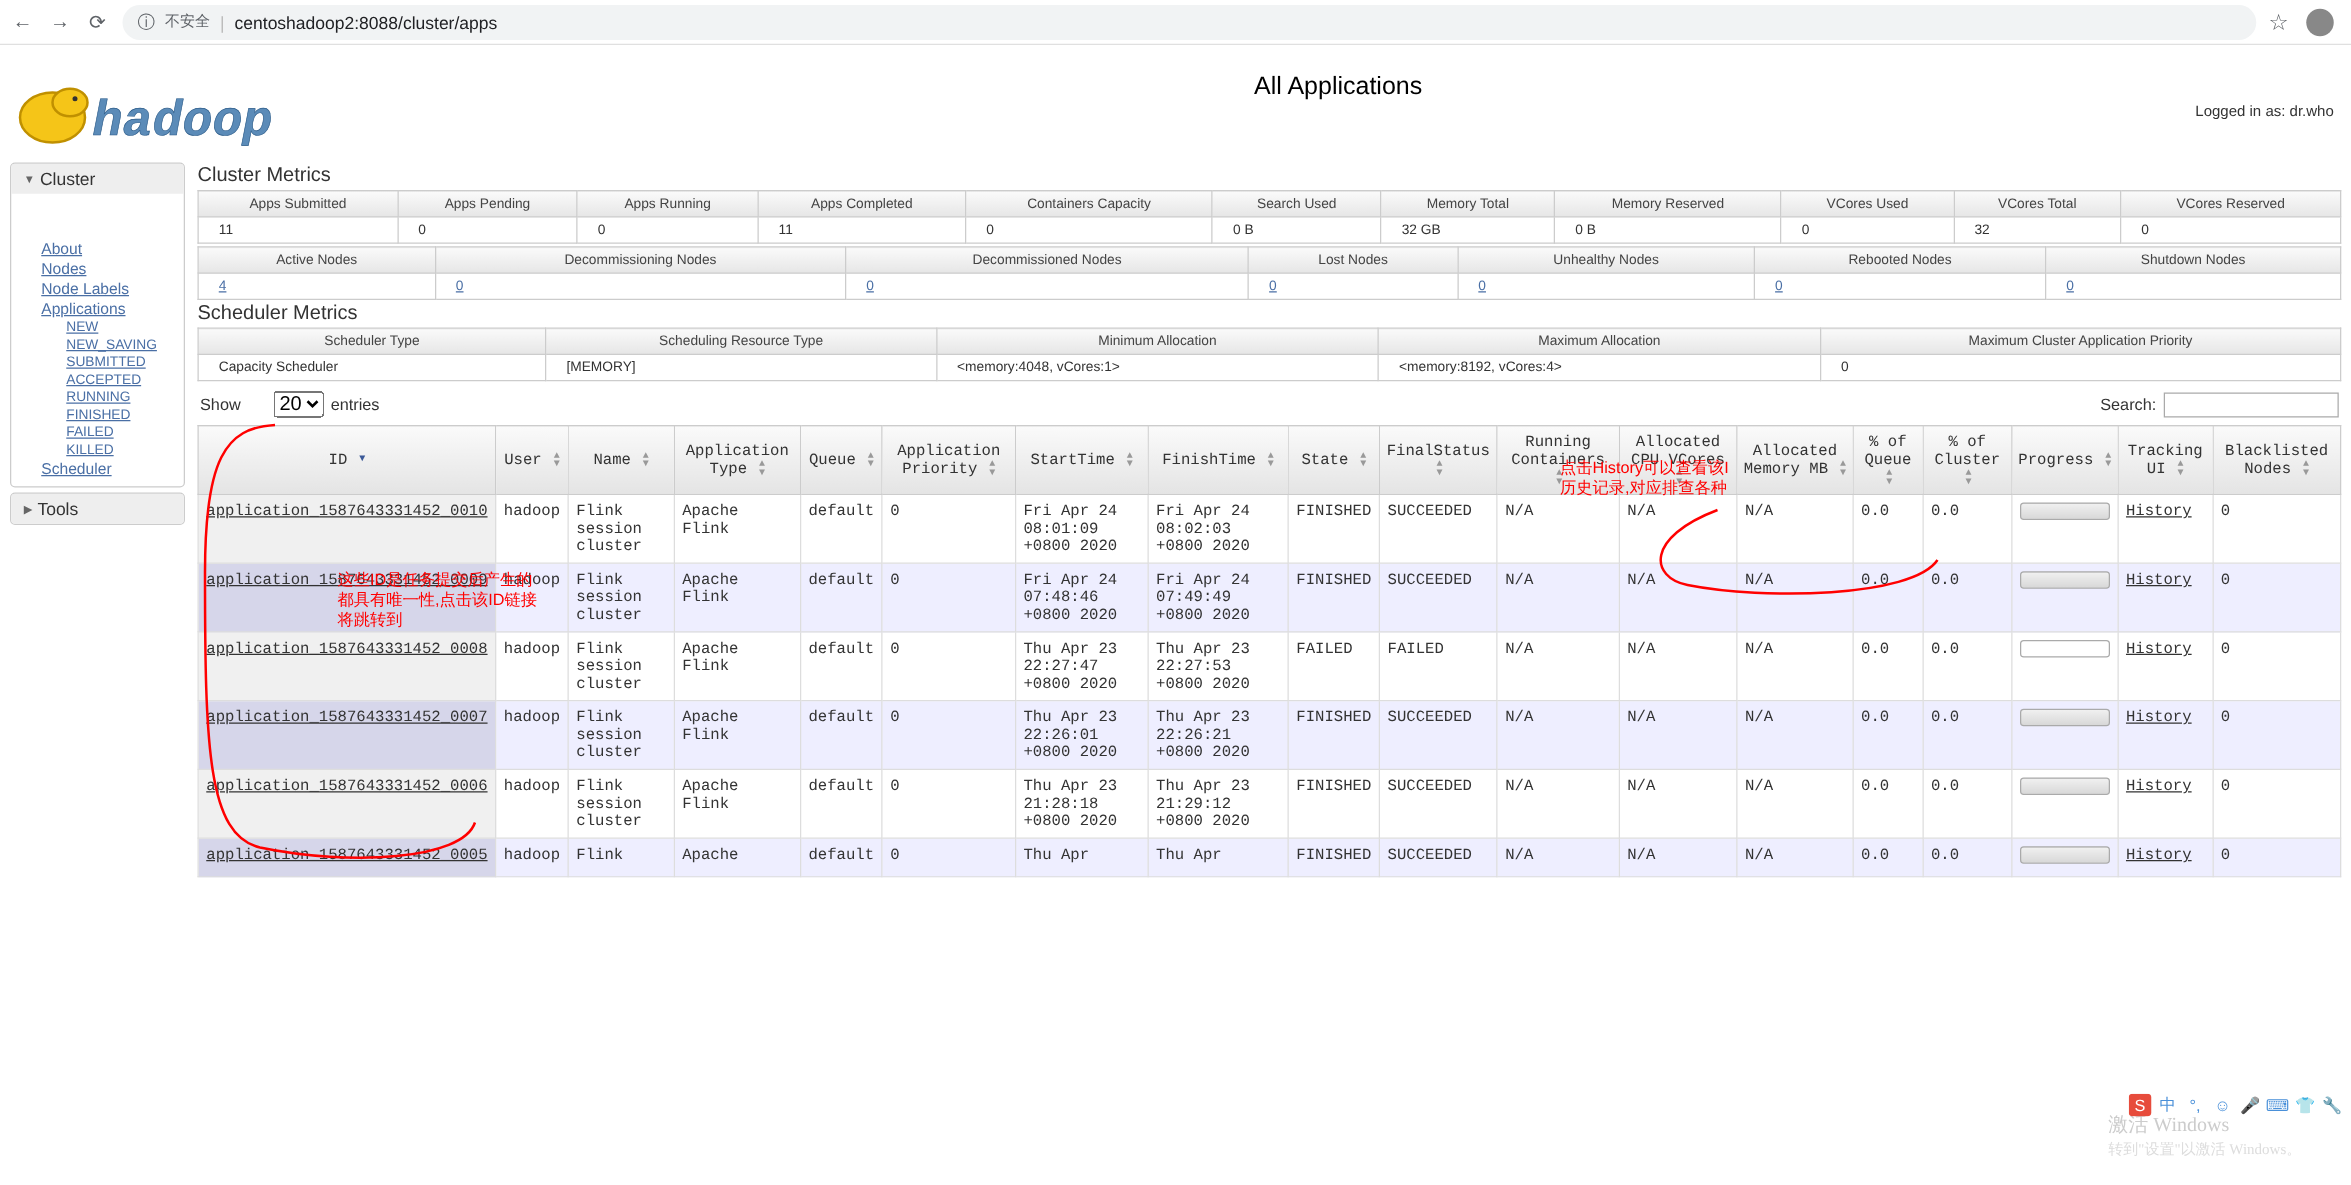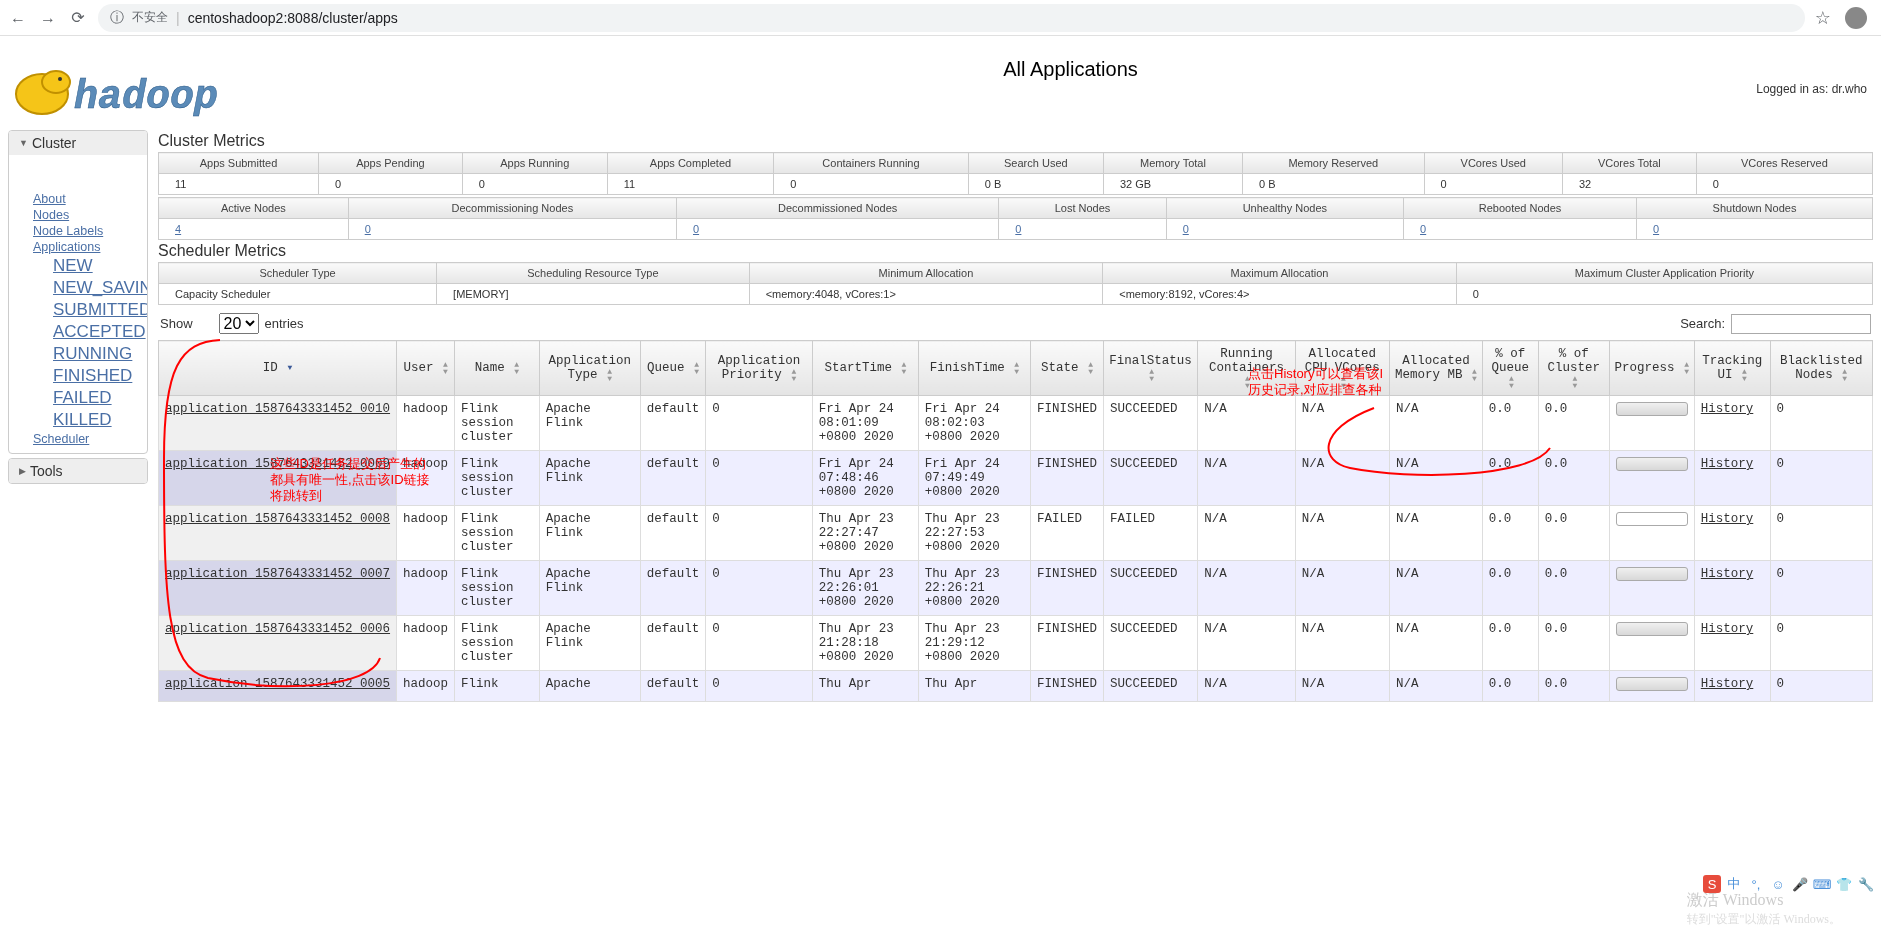--- a/index.html
+++ b/index.html
@@ -23,21 +23,21 @@
   
   .content-row { display: flex; padding: 0 8px; gap: 10px; }
   
   
   .sidebar { width: 140px; }
   .sb-box { border: 1px solid #ccc; border-radius: 4px; margin-bottom: 4px; padding: 0; overflow: hidden; }
   .sb-head { background: #eee; padding: 4px 10px; font-size: 14px; cursor: pointer; display: flex; align-items: center; gap: 4px; }
   .sb-arrow { font-size: 9px; color: #666; }
   .sb-body { padding: 4px 0 6px 0; margin-top: 32px; }
   .sb-body a { display: block; color: #4a6fa5; text-decoration: underline; padding: 1px 0 1px 24px; font-size: 12.5px; }
-  .sb-sub a { padding-left: 44px; font-size: 17px; }
+  .sb-sub a { padding-left: 44px; font-size: 11px; }
   
   
   .main { flex: 1; }
   .section-heading { font-size: 16px; font-weight: 400; color: #333; margin: 2px 0 2px 0; }
   
   table.metrics { width: 100%; border-collapse: collapse; margin-bottom: 2px; font-size: 11px; }
   table.metrics th { background: linear-gradient(#fafafa,#e6e6e6); border: 1px solid #ccc; font-weight: normal; padding: 4px 6px; color: #444; }
   table.metrics td { border: 1px solid #ccc; padding: 4px 16px; }
   table.metrics td a { color: #4a6fa5; text-decoration: underline; }
   
@@ -143,21 +143,21 @@
 
     <div class="main">
       <div class="section-heading">Cluster Metrics</div>
       <table class="metrics">
         <thead>
             <tr id="cm-h">
               <th>Apps Submitted</th>
               <th>Apps Pending</th>
               <th>Apps Running</th>
               <th>Apps Completed</th>
-              <th>Containers Running</th>
+              <th>Containers Capacity</th>
               <th>Search Used</th>
               <th>Memory Total</th>
               <th>Memory Reserved</th>
               <th>VCores Used</th>
               <th>VCores Total</th>
               <th>VCores Reserved</th>
             </tr>
           </thead>
         <tbody>
             <tr id="cm-v">

